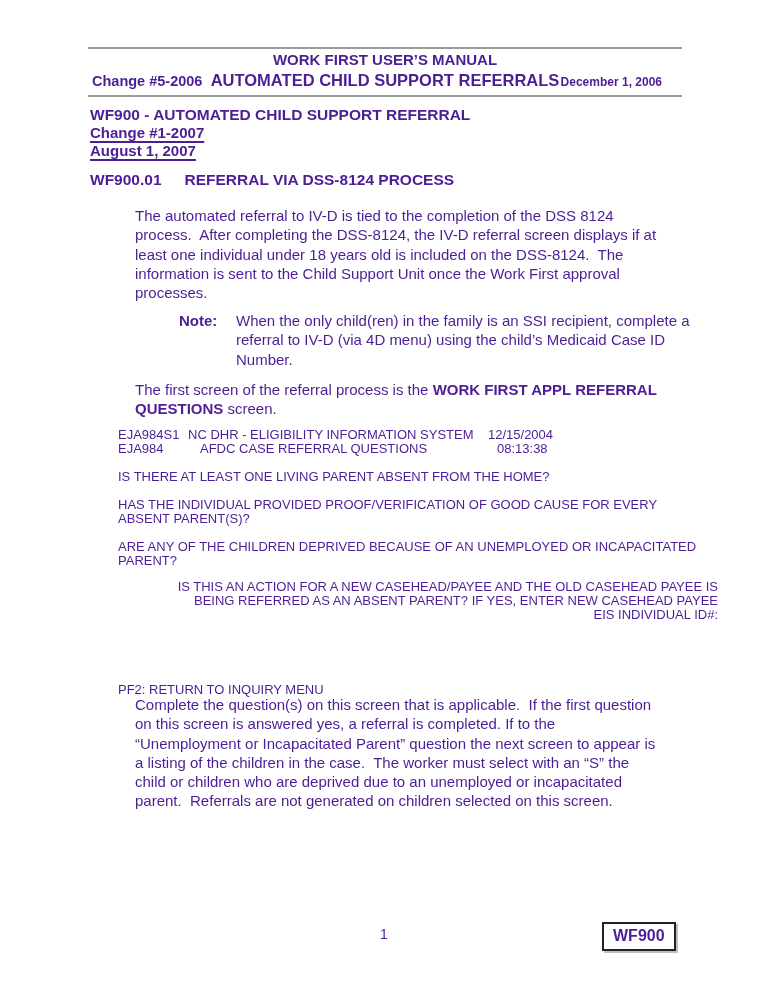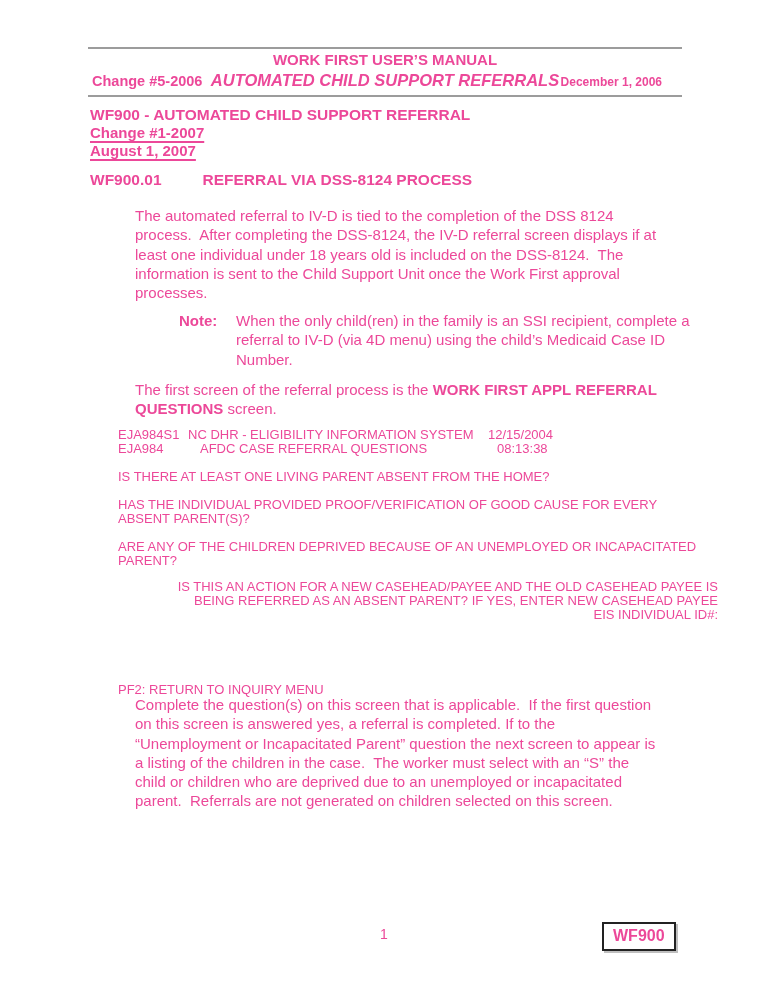--- a/index.html
+++ b/index.html
@@ -1,55 +1,55 @@
 <!DOCTYPE html>
 <html><head>
 <meta charset="utf-8">
 <style>
   * { margin:0; padding:0; box-sizing:border-box; }
   html,body { background:#ffffff; }
   .page {
     position:relative;
     width:768px; height:994px;
     background:#ffffff;
-    color:#ec4899;
+    color:#4c1d95;
     font-family:"Liberation Sans","DejaVu Sans",sans-serif;
     overflow:hidden;
   }
 
   
   .doc-header {
     position:absolute; left:88px; top:47px; width:594px;
     border-top:2px solid #9c9c9c;
     border-bottom:2px solid #9c9c9c;
     padding:2px 0 3px 0;
   }
   .h-line1 {
     text-align:center; font-weight:bold; font-size:15px; line-height:18px;
   }
   .h-line2 {
     display:grid; grid-template-columns:1fr auto 1fr;
     align-items:baseline; margin-top:2px; line-height:19px;
   }
   .h-change { justify-self:start; padding-left:4px; font-weight:bold; font-size:14.5px; white-space:nowrap; }
-  .h-subtitle { justify-self:center; font-weight:bold; font-size:16.5px; white-space:nowrap;font-style:italic; }
+  .h-subtitle { justify-self:center; font-weight:bold; font-size:16.5px; white-space:nowrap; }
   .h-date { justify-self:end; padding-right:20px; font-weight:bold; font-size:12px; white-space:nowrap; }
 
   
   .sec-head { position:absolute; left:90px; top:106px; line-height:18px; }
   .sec-title { font-weight:bold; font-size:15.5px; }
   .underlined {
     font-weight:bold; font-size:15px;
     text-decoration:underline;
     text-decoration-thickness:1.8px;
     text-underline-offset:3px;
   }
 
   
-  .topic { position:absolute; left:90px; top:171px; display:flex; gap:41px; }
+  .topic { position:absolute; left:90px; top:171px; display:flex; gap:23px; }
   .topic-num, .topic-title { font-weight:bold; font-size:15.5px; white-space:nowrap; }
 
   
   .para {
     position:absolute; left:135px;
     font-size:15px; line-height:19.3px;
     white-space:pre-wrap;
   }
   .p-intro { top:206px; width:524px; }
   .p-first { top:380px; width:528px; }

